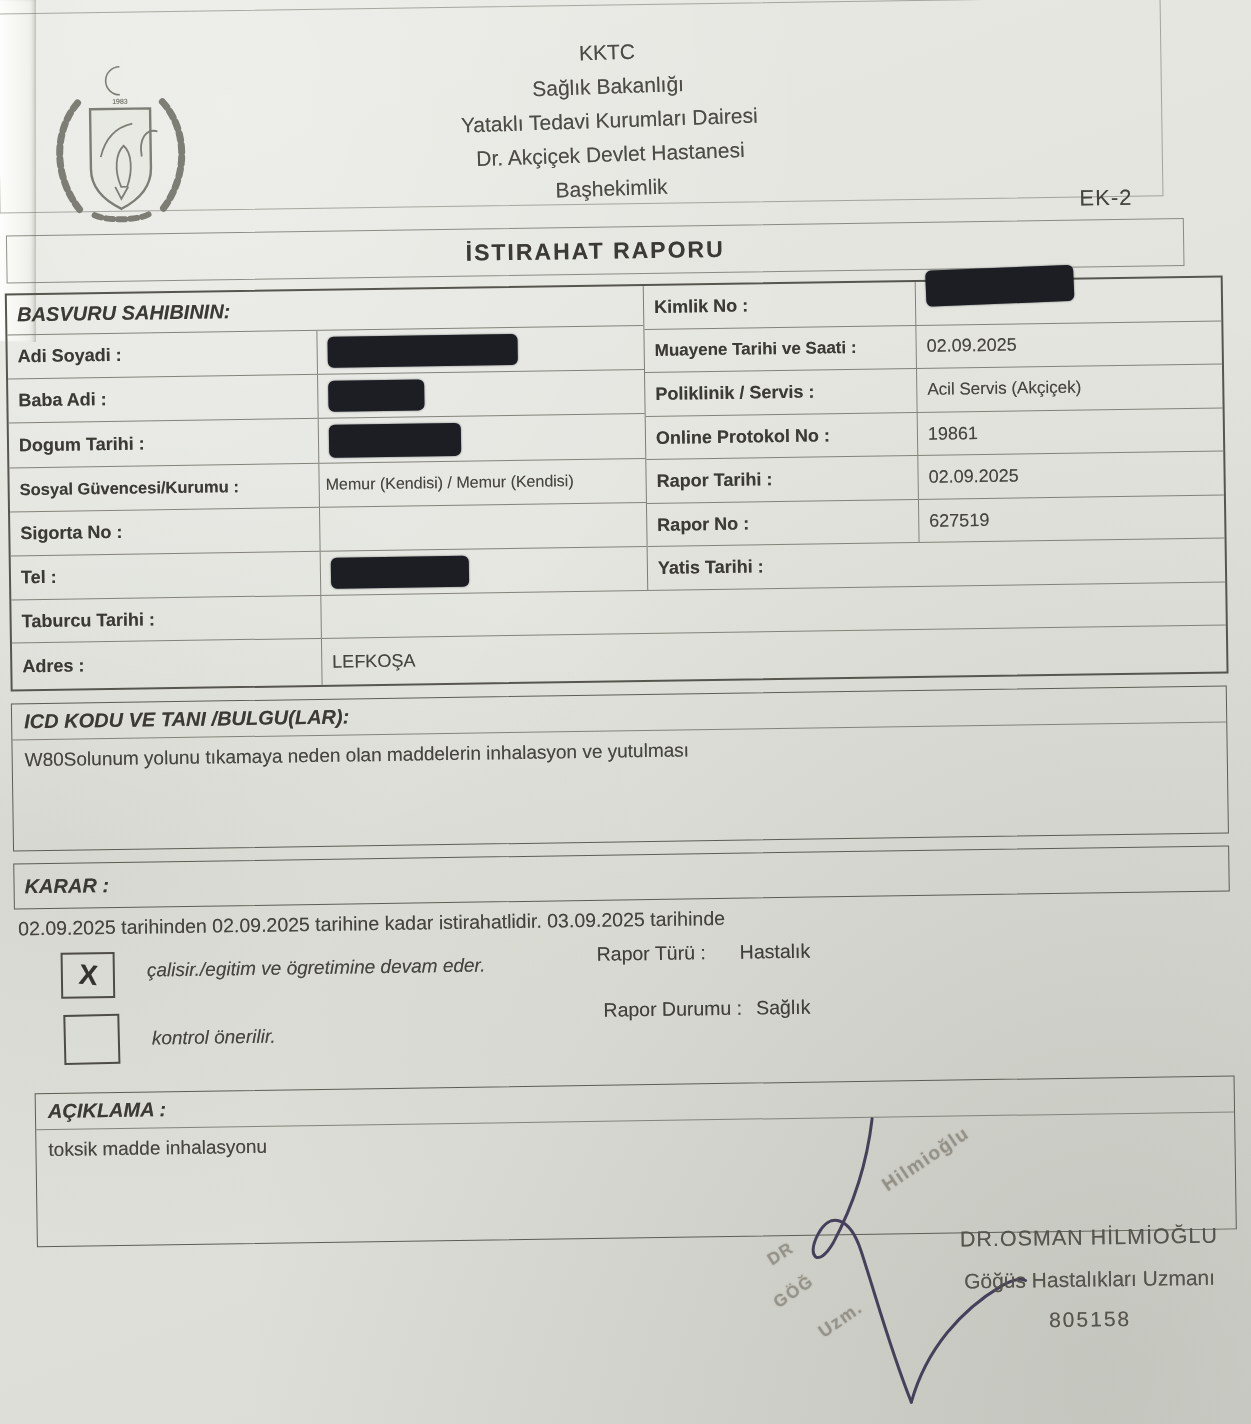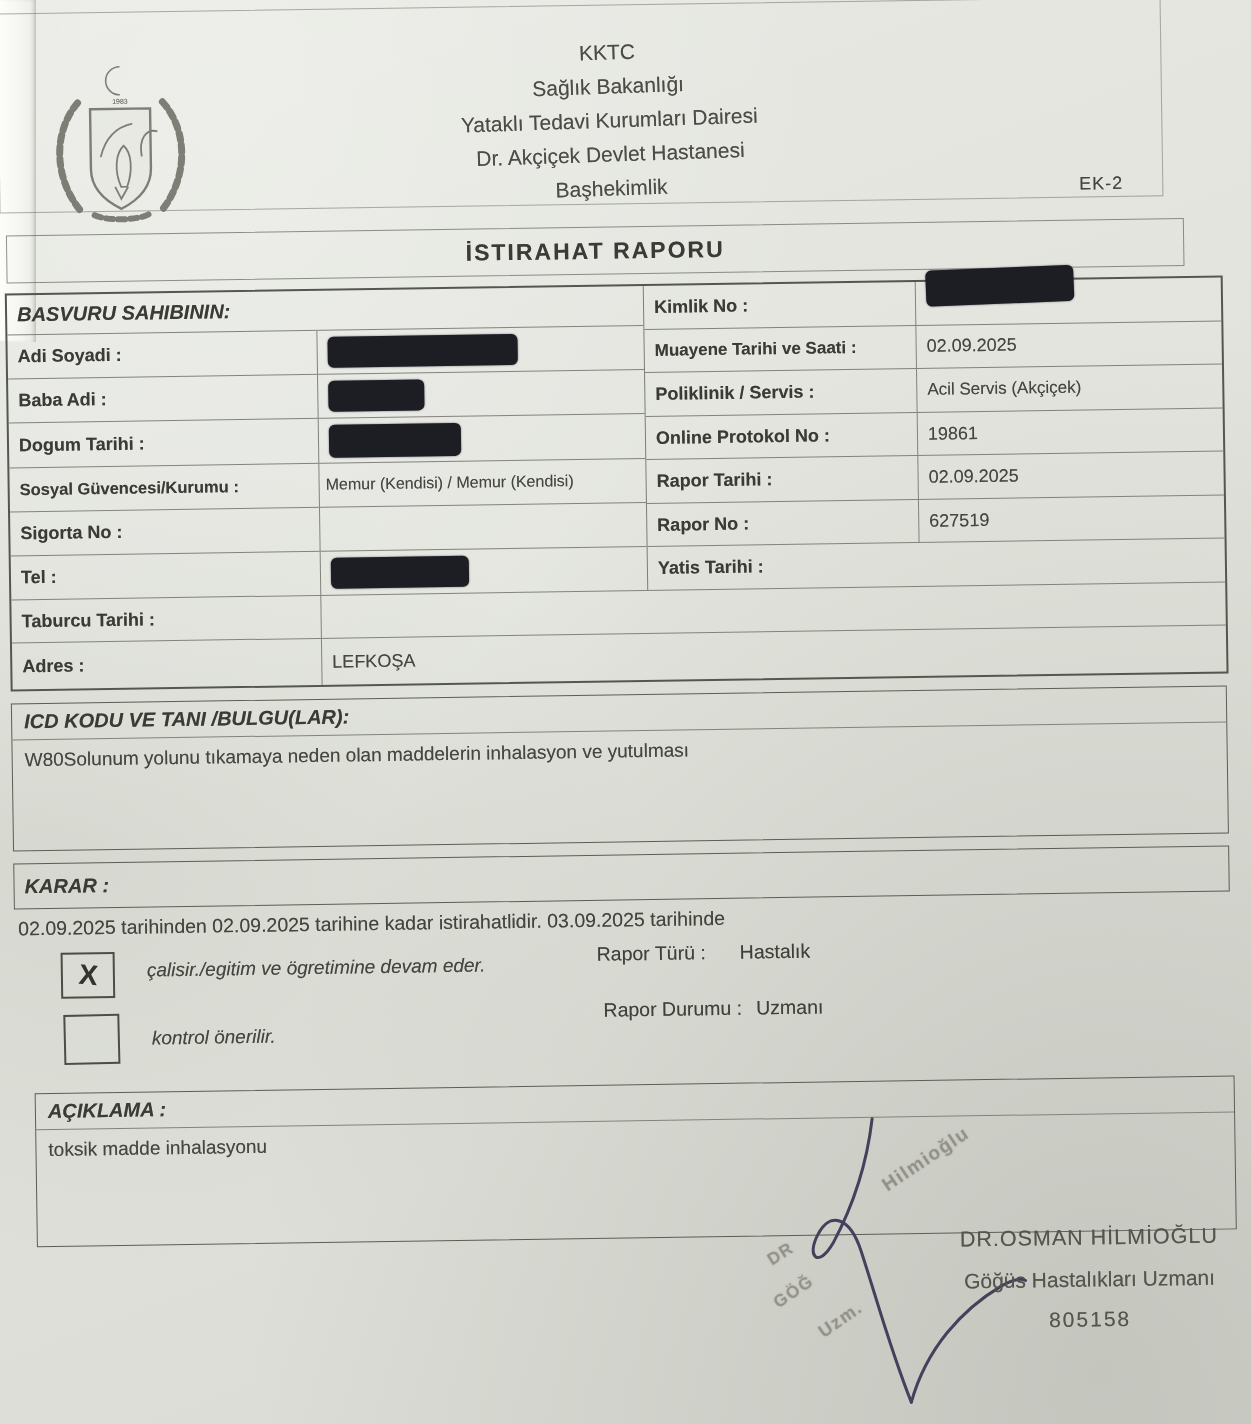--- a/index.html
+++ b/index.html
@@ -17,21 +17,21 @@
     transform:skewY(1.5deg);}
   .doc{position:absolute;inset:0;transform:rotate(-0.85deg);transform-origin:52% 45%;
     color:#403f3a;text-shadow:0 0 0.5px rgba(64,63,57,0.45);}
 
   
   .header-box{position:absolute;left:6px;top:4px;width:1162px;height:198px;
     border:1.4px solid rgba(112,112,102,0.55);}
   .emblem{position:absolute;left:46px;top:44px;}
   .header-text{position:absolute;left:230px;top:30px;width:760px;text-align:center;
     transform:rotate(-1.1deg);font-size:21px;color:#4c4b45;line-height:34px;}
-  .ek2{position:absolute;left:1086px;top:180px;font-size:18px;color:#45443f;letter-spacing:1px;}
+  .ek2{position:absolute;left:1086px;top:192px;font-size:22px;color:#45443f;letter-spacing:1px;}
 
   
   .title-box{position:absolute;left:12px;top:226px;width:1176px;height:46px;
     border:1.4px solid rgba(100,100,92,0.7);display:flex;align-items:center;justify-content:center;}
   .title{font-weight:bold;font-size:23px;letter-spacing:2px;color:#3b3a36;}
 
   
   .tbl{position:absolute;left:10px;top:284px;width:1214px;border:2px solid #56564f;background:rgba(255,255,255,0.04);}
   .tbl-top{display:flex;height:304px;}
   .half-left{width:636px;display:flex;flex-direction:column;}
@@ -228,21 +228,21 @@
     <div class="cb-label cbl1">çalisir./egitim ve ögretimine devam eder.</div>
     <div class="checkbox cb2">
       <span class="cb-mark"></span>
     </div>
     <div class="cb-label cbl2">kontrol önerilir.</div>
 
     <div class="kv kv1">
       <span>Rapor Türü :</span><span class="v">Hastalık</span>
     </div>
     <div class="kv kv2">
-      <span>Rapor Durumu :</span><span class="v" style="margin-left:14px;">Uzmanı</span>
+      <span>Rapor Durumu :</span><span class="v" style="margin-left:14px;">Sağlık</span>
     </div>
 
     <div class="acik-box">
       <div class="box-hdr">AÇIKLAMA :</div>
       <div class="box-body">toksik madde inhalasyonu</div>
     </div>
 
     <div class="stamp st1">Hilmioğlu</div>
     <div class="stamp st2">DR</div>
     <div class="stamp st3">GÖĞ</div>

